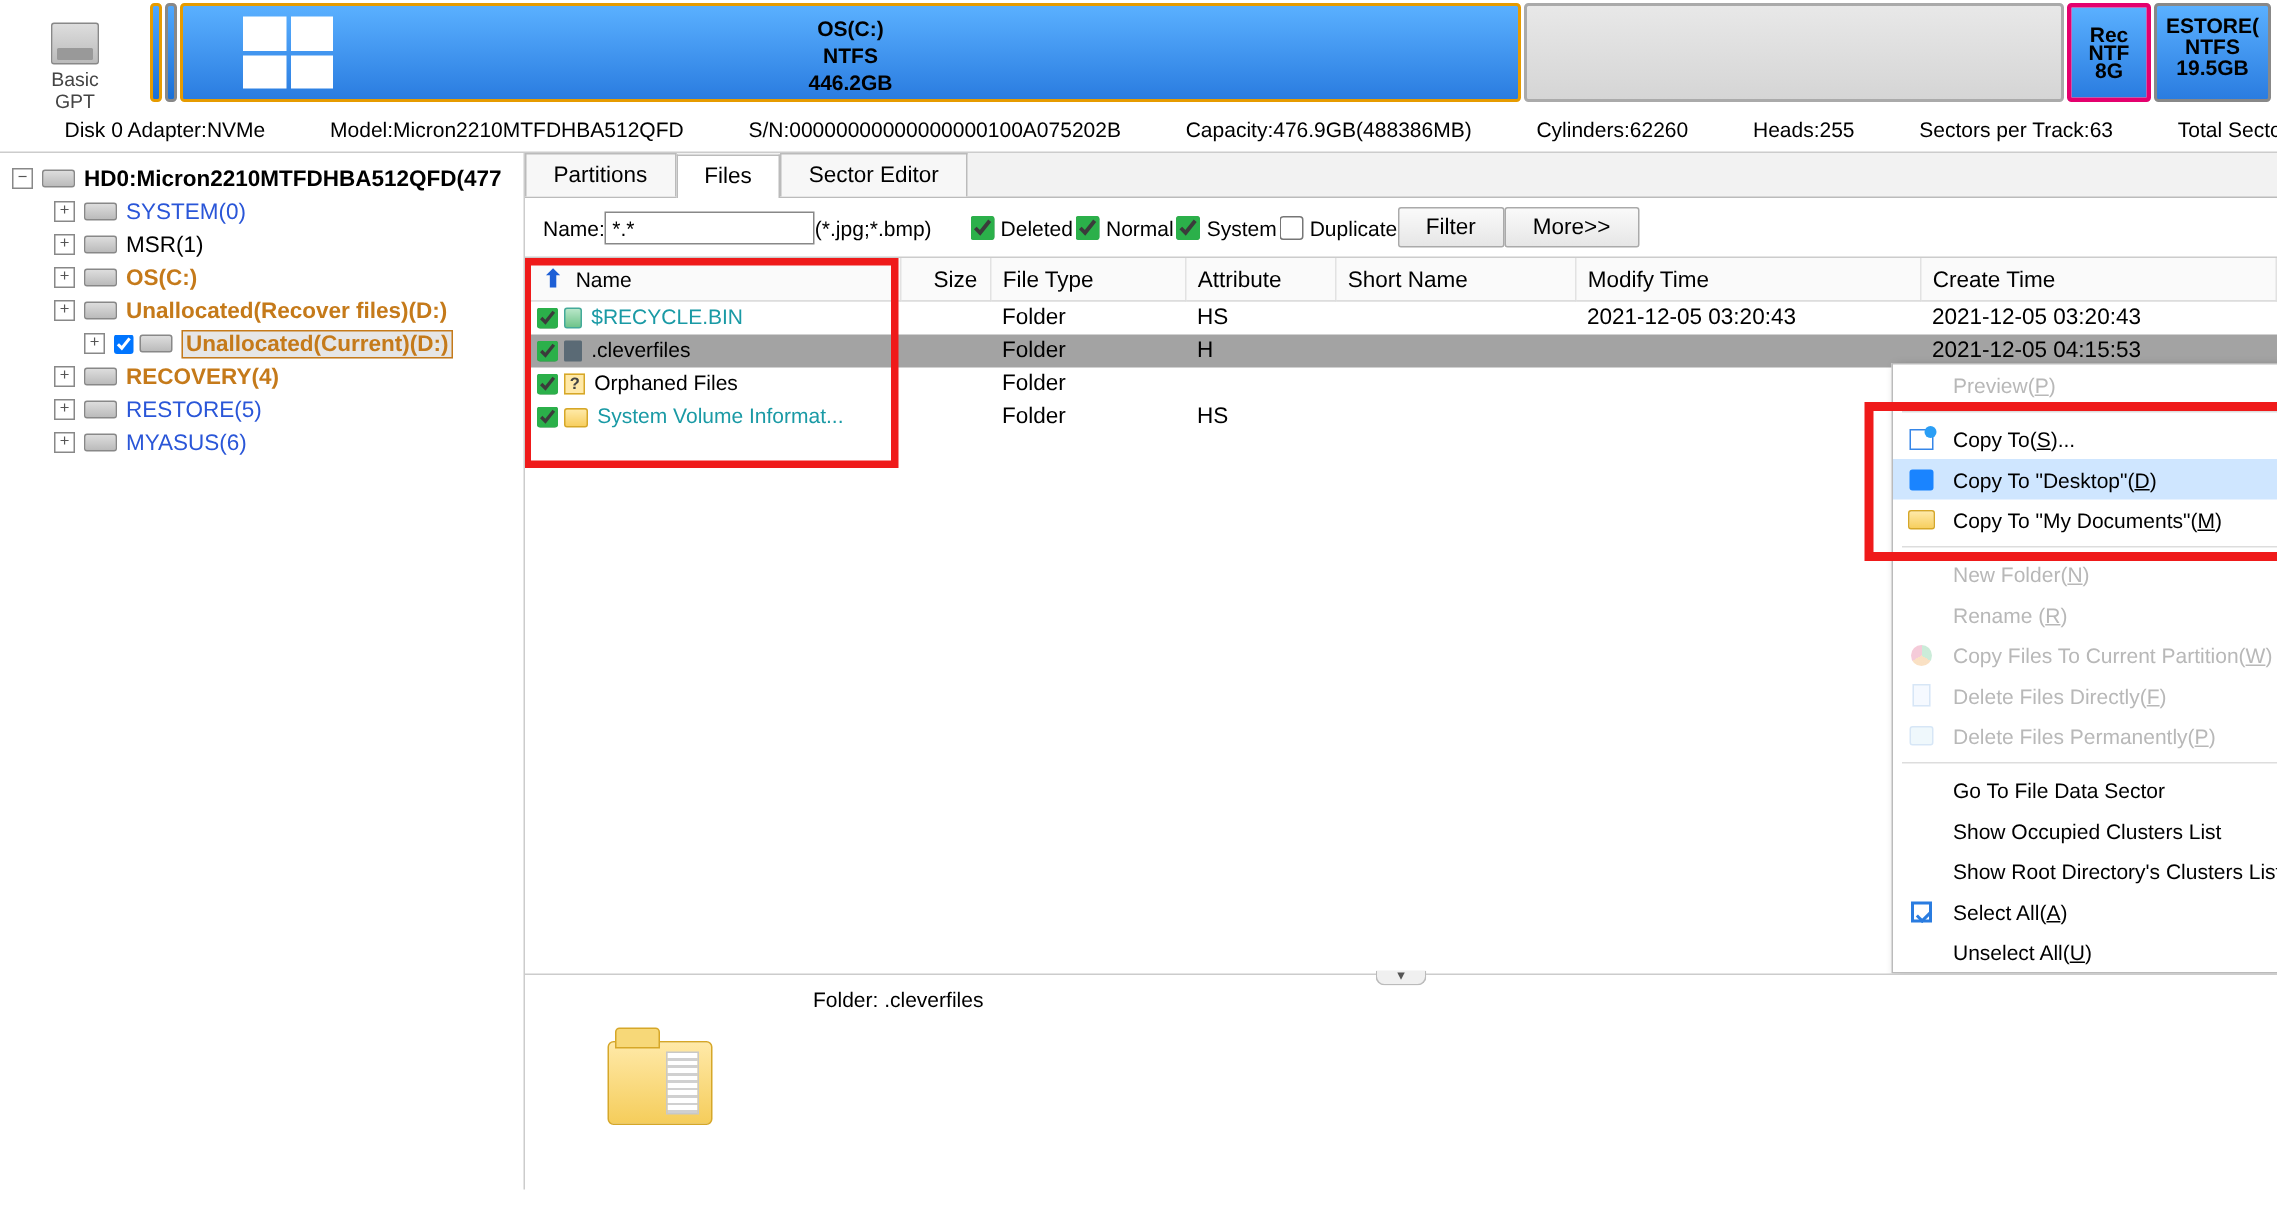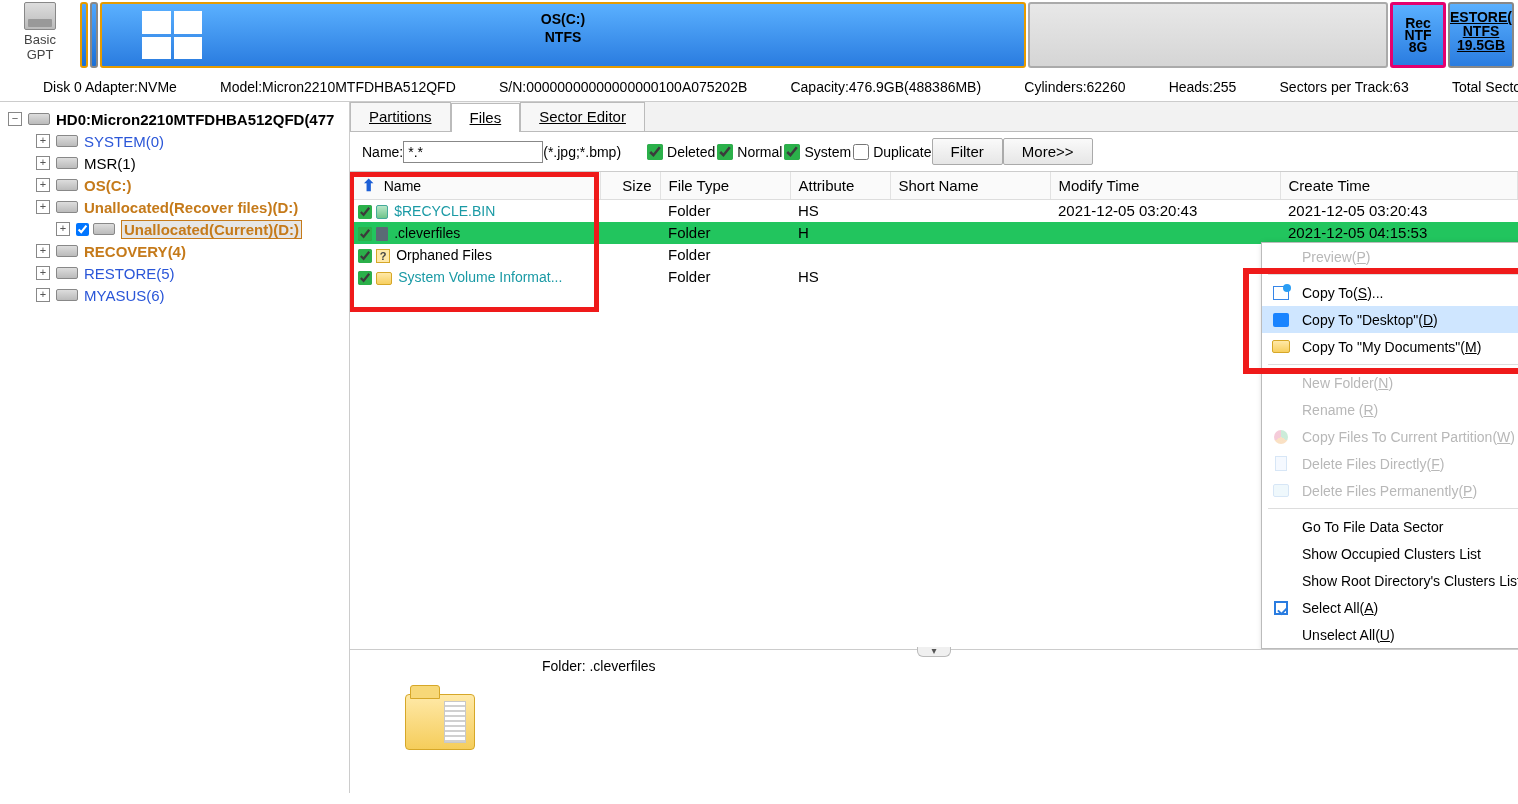--- a/index.html
+++ b/index.html
@@ -1,36 +1,36 @@
 <!DOCTYPE html>
 <html><head>
 <meta charset="utf-8">
 <style>
 * { box-sizing: border-box; margin: 0; padding: 0; font-family: "Segoe UI", Tahoma, sans-serif; font-size: 14px; }
 body { background: #fff; width: 1518px; height: 804px; overflow: hidden; }
 
 .top-area { display: flex; height: 72px; }
-.left-tool { width: 80px; text-align: center; padding-top: 2px; }
+.left-tool { width: 100px; text-align: center; padding-top: 15px; }
 .left-tool .disk-icon { width: 32px; height: 28px; background: linear-gradient(#ddd,#bbb); border: 1px solid #888; border-radius: 2px; margin: 0 auto 2px; position: relative; }
 .left-tool .disk-icon::after { content:""; position:absolute; bottom:2px; left:3px; right:3px; height:8px; background:#999; border-radius:1px;}
 .left-tool .lbl1 { font-size: 13px; color:#444; }
 .left-tool .lbl2 { font-size: 13px; color:#444; }
 
 .partition-strip { flex: 1; display: flex; gap: 2px; padding: 2px 4px 4px 0; height: 72px; }
 .pstrip-seg { border-radius: 3px; position: relative; overflow: hidden; }
 .seg-system { width: 8px; background: linear-gradient(#4fa8ff,#1a6fd6); border: 2px solid #e69b00; }
 .seg-msr   { width: 8px; background: linear-gradient(#4fa8ff,#1a6fd6); border: 2px solid #888; }
 .seg-os    { flex: 1; background: linear-gradient(#5ab0ff 0%, #2a7ce0 100%); border: 2px solid #e69b00; display:flex; align-items:center; }
 .seg-os .winlogo { width:60px; height:48px; margin-left:40px; display:grid; grid-template-columns:1fr 1fr; grid-template-rows:1fr 1fr; gap:3px; }
 .seg-os .winlogo div { background:#fff; }
 .seg-os .txt { position:absolute; left:0; right:0; text-align:center; top:6px; font-weight:700; color:#000; line-height:18px; font-size:15px;}
 .seg-unalloc { width: 360px; background: linear-gradient(#e8e8e8,#d5d5d5); border: 2px solid #aaa; }
 .seg-rec { width: 56px; background: linear-gradient(#5ab0ff,#2a7ce0); border: 3px solid #e4006e; }
 .seg-rec .t { font-size:11px; font-weight:700; color:#000; text-align:center; line-height:12px; padding-top:12px;}
-.seg-restore { width: 66px; background: linear-gradient(#5ab0ff,#2a7ce0); border: 2px solid #888; text-decoration: underline; }
+.seg-restore { width: 78px; background: linear-gradient(#5ab0ff,#2a7ce0); border: 2px solid #888; }
 .seg-restore .t { font-size:12px; font-weight:700; color:#000; text-align:center; line-height:14px; padding-top:6px;}
 
 .disk-info-line { padding: 6px 10px; color:#000; font-size:15px; white-space:nowrap; }
 .disk-info-line span { margin-right: 6px; margin-left: 33px; }
 
 .main-row { display:flex; height: 692px; border-top:1px solid #ccc;}
 .tree-panel { width: 350px; border-right:1px solid #ccc; padding:6px 4px; overflow:hidden; background:#fff;}
 .tree-row { display:flex; align-items:center; height:22px; padding-left:4px; white-space:nowrap; }
 .tree-row .exp { width:14px; height:14px; border:1px solid #888; text-align:center; line-height:10px; font-size:11px; color:#555; margin-right:6px; cursor:pointer; }
 .tree-row .sp { display:inline-block; }
@@ -38,37 +38,37 @@
 .tree-row .cb { width:13px; height:13px; margin-right:4px; }
 .tree-row .label { font-size:15px; }
 .tree-row.bold .label { font-weight:700; color:#000; }
 .tree-row .label.blue { color:#2a56d8; }
 .tree-row .label.orange { color:#c57a1a; font-weight:700; }
 .tree-row.selected { }
 .tree-row.selected .label { background:#e6e6e6; border:1px solid #c57a1a; padding:0 2px; }
 
 .right-panel { flex:1; display:flex; flex-direction:column; position:relative; }
 .tabs { display:flex; border-bottom:1px solid #bbb; background:#f2f2f2; height:30px; }
-.tabs .tab { padding:5px 18px; border:1px solid #bbb; border-bottom:none; background:#f7f7f7; margin-right:0; font-size:15px; cursor:pointer;text-decoration:underline; }
+.tabs .tab { padding:5px 18px; border:1px solid #bbb; border-bottom:none; background:#f7f7f7; margin-right:0; font-size:15px; cursor:pointer; }
 .tabs .tab.active { background:#fff; border-top:1px solid #bbb; position:relative; top:1px; }
 
 .filter-bar { display:flex; align-items:center; gap:0; padding:6px 10px; border-bottom:1px solid #ccc; font-size:15px; }
 .filter-bar label { margin-left:2px; }
 .filter-bar input[type=text] { width:140px; border:1px solid #888; padding:2px 4px; font-size:14px; }
 .filter-bar .hint { color:#000; }
 .filter-bar .chk { display:flex; align-items:center; gap:4px; }
 .filter-bar .chk input { width:16px; height:16px; accent-color:#2bb04a; }
 .filter-bar button { padding:4px 18px; background:linear-gradient(#fafafa,#e6e6e6); border:1px solid #aaa; border-radius:2px; font-size:15px; cursor:pointer; }
 
 .file-table { flex:1; overflow:auto; position:relative; }
 .file-table table { width:100%; border-collapse:collapse; }
 .file-table th { text-align:left; font-weight:400; padding:4px 8px; border-right:1px solid #e2e2e2; border-bottom:1px solid #ddd; background:#fafafa; font-size:15px; white-space:nowrap; }
 .file-table td { padding:2px 8px; font-size:15px; white-space:nowrap; }
 .file-table tr.row { height:22px; }
-.file-table tr.row.selected { background:#22c55e;margin-left:24px; }
+.file-table tr.row.selected { background:#a3a3a3;margin-left:24px; }
 .file-table tr.row .cb { accent-color:#2bb04a; width:14px; height:14px; vertical-align:middle; }
 .file-table .folder-ico { display:inline-block; width:16px; height:13px; background:linear-gradient(#ffe9a8,#f7cf5f); border:1px solid #d6a728; border-radius:2px; vertical-align:middle; margin-right:6px; }
 .file-table .bin-ico { display:inline-block; width:12px; height:14px; background:linear-gradient(#b8e6c8,#6fc48a); border:1px solid #4a9; border-radius:2px; vertical-align:middle; margin-right:6px; }
 .file-table .dark-ico { display:inline-block; width:12px; height:14px; background:#5a6a75; border-radius:1px; vertical-align:middle; margin-right:6px; }
 .file-table .q-ico { display:inline-block; width:14px; height:14px; background:#ffe9a8; border:1px solid #d6a728; text-align:center; line-height:12px; font-size:11px; font-weight:700; color:#444; vertical-align:middle; margin-right:6px; }
 .file-table .link { color:#1a9aa5; }
 .file-table .up-arrow { color:#1d5fd6; font-weight:700; font-size:16px; margin-left:4px; }
 
 .red-box-1 { position:absolute; left:-1px; top:0; width:250px; height:140px; border:5px solid #ef1a1a; pointer-events:none; }
 
@@ -116,20 +116,21 @@
     <div class="pstrip-seg seg-os">
       <div class="winlogo">
           <div></div>
           <div></div>
           <div></div>
           <div></div>
         </div>
       <div class="txt">
         <div>OS(C:)</div>
         <div>NTFS</div>
+        <div>446.2GB</div>
       </div>
     </div>
     <div class="pstrip-seg seg-unalloc"></div>
     <div class="pstrip-seg seg-rec">
       <div class="t">
         <div>Rec</div>
         <div>NTF</div>
         <div>8G</div>
       </div>
     </div>

